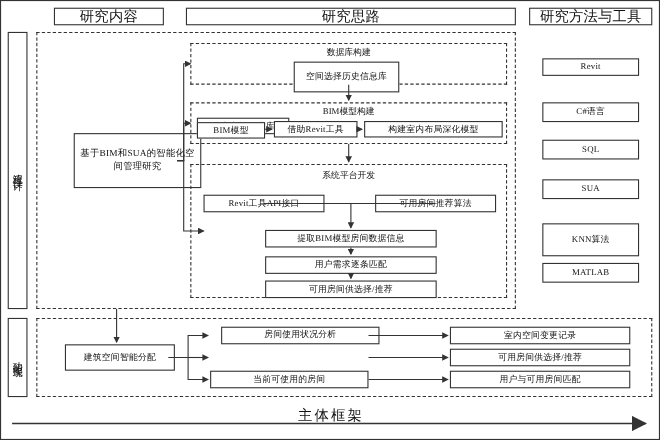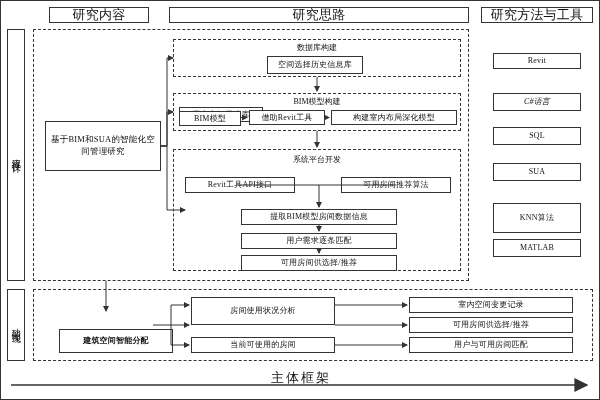--- a/index.html
+++ b/index.html
@@ -54,20 +54,21 @@
   .vert {
     writing-mode: vertical-rl;
     text-orientation: upright;
     letter-spacing: 2px;
     font-size: 9px;
   }
   .main-title {
     font-size: 8.5px;
     line-height: 1.4;
     padding: 4px;
+    margin-left: 22px;
   }
   .bottom-arrow-label {
     position: absolute;
     font-size: 13px;
     letter-spacing: 2px;
   }
   svg.lines {
     position: absolute;
     left: 0;
     top: 0;
@@ -92,48 +93,48 @@
     <span class="vert">功能实现</span>
   </div>
 
   <div class="box dashed" style="left:32px; top:28px; width:436px; height:252px;"></div>
 
   <div class="box main-title" style="left:44px; top:120px; width:116px; height:50px;">基于BIM和SUA的智能化空间管理研究</div>
 
   <div class="box dashed" style="left:172px; top:38px; width:288px; height:38px;"></div>
   <div class="plain" style="left:172px; top:40px; width:288px; height:12px;">数据库构建</div>
   <div class="box" style="left:178px; top:71px; width:84px; height:15px;margin-top:35px;">用户空间需求库</div>
-  <div class="box" style="left:266px; top:55px; width:96px; height:18px;">空间选择历史信息库</div>
+  <div class="box" style="left:266px; top:55px; width:96px; height:28px;">空间选择历史信息库</div>
 
   <div class="box dashed" style="left:172px; top:92px; width:288px; height:38px;"></div>
   <div class="plain" style="left:172px; top:94px; width:288px; height:12px;">BIM模型构建</div>
   <div class="box" style="left:178px; top:110px; width:62px; height:15px;text-align:center;">BIM模型</div>
   <div class="box" style="left:248px; top:109px; width:76px; height:15px;">借助Revit工具</div>
   <div class="box" style="left:330px; top:109px; width:126px; height:15px;">构建室内布局深化模型</div>
 
   <div class="box dashed" style="left:172px; top:148px; width:288px; height:122px;"></div>
   <div class="plain" style="left:172px; top:152px; width:288px; height:12px;">系统平台开发</div>
   <div class="box" style="left:184px; top:176px; width:110px; height:16px;">Revit工具API接口</div>
   <div class="box" style="left:340px; top:176px; width:110px; height:16px;">可用房间推荐算法</div>
   <div class="box" style="left:240px; top:208px; width:156px; height:16px;">提取BIM模型房间数据信息</div>
   <div class="box" style="left:240px; top:232px; width:156px; height:16px;">用户需求逐条匹配</div>
   <div class="box" style="left:240px; top:254px; width:156px; height:16px;">可用房间供选择/推荐</div>
 
   <div class="box" style="left:492px; top:52px; width:88px; height:16px;">Revit</div>
-  <div class="box" style="left:492px; top:92px; width:88px; height:18px;font-style:italic;">C#语言</div>
+  <div class="box" style="left:492px; top:92px; width:88px; height:18px;">C#语言</div>
   <div class="box" style="left:492px; top:126px; width:88px; height:18px;">SQL</div>
   <div class="box" style="left:492px; top:162px; width:88px; height:18px;">SUA</div>
   <div class="box" style="left:492px; top:202px; width:88px; height:30px;">KNN算法</div>
   <div class="box" style="left:492px; top:238px; width:88px; height:18px;">MATLAB</div>
 
   <div class="box dashed" style="left:32px; top:288px; width:560px; height:72px;"></div>
 
-  <div class="box" style="left:58px; top:328px; width:114px; height:24px;font-weight:bold;">建筑空间智能分配</div>
+  <div class="box" style="left:58px; top:312px; width:100px; height:24px;">建筑空间智能分配</div>
 
-  <div class="box" style="left:190px; top:296px; width:144px; height:28px;font-family:Liberation Mono, monospace;">房间使用状况分析</div>
+  <div class="box" style="left:200px; top:296px; width:144px; height:16px;font-family:Liberation Mono, monospace;">房间使用状况分析</div>
   <div class="box" style="left:190px; top:336px; width:144px; height:16px;">当前可使用的房间</div>
 
   <div class="box" style="left:408px; top:296px; width:164px; height:16px;">室内空间变更记录</div>
   <div class="box" style="left:408px; top:316px; width:164px; height:16px;">可用房间供选择/推荐</div>
   <div class="box" style="left:408px; top:336px; width:164px; height:16px;">用户与可用房间匹配</div>
 
   <div class="bottom-arrow-label" style="left:0; top:368px; width:600px; text-align:center;">主体框架</div>
 
   <svg class="lines" viewBox="0 0 600 400">
     <defs>

